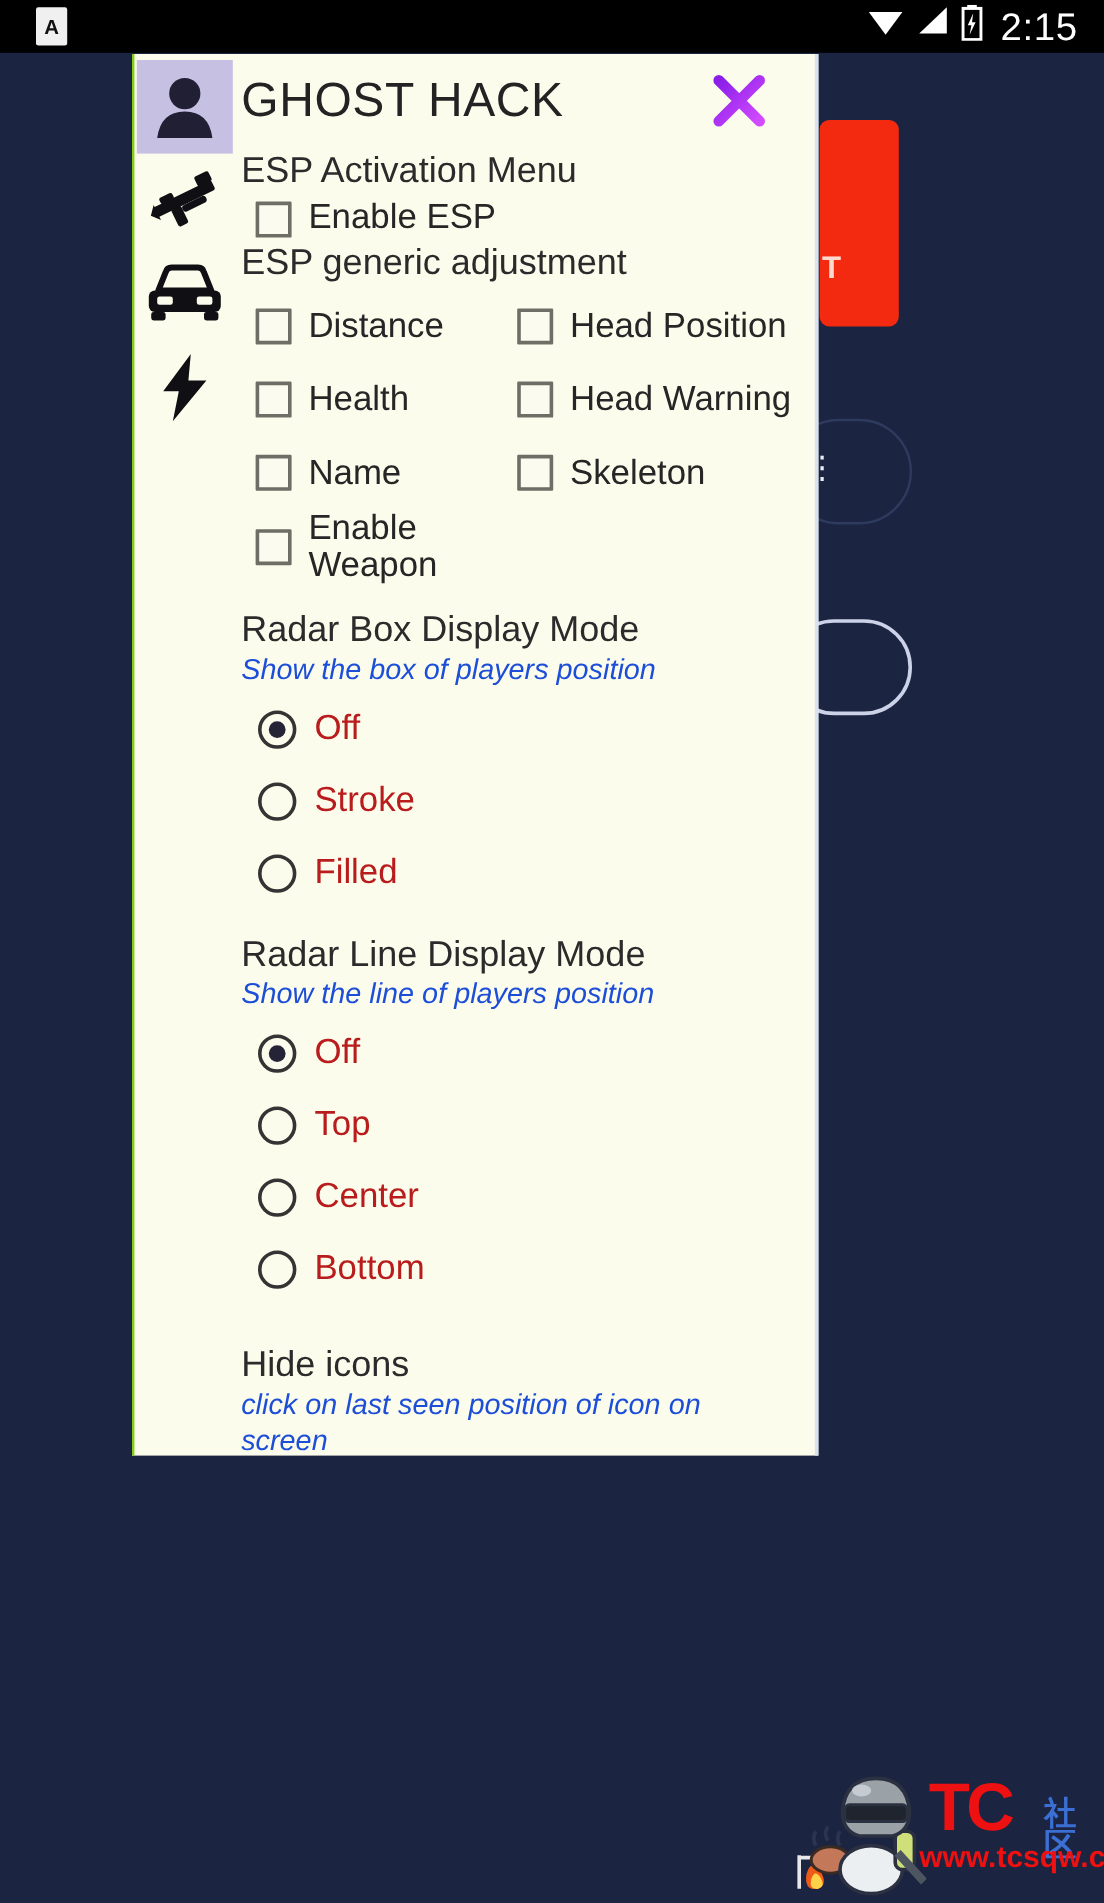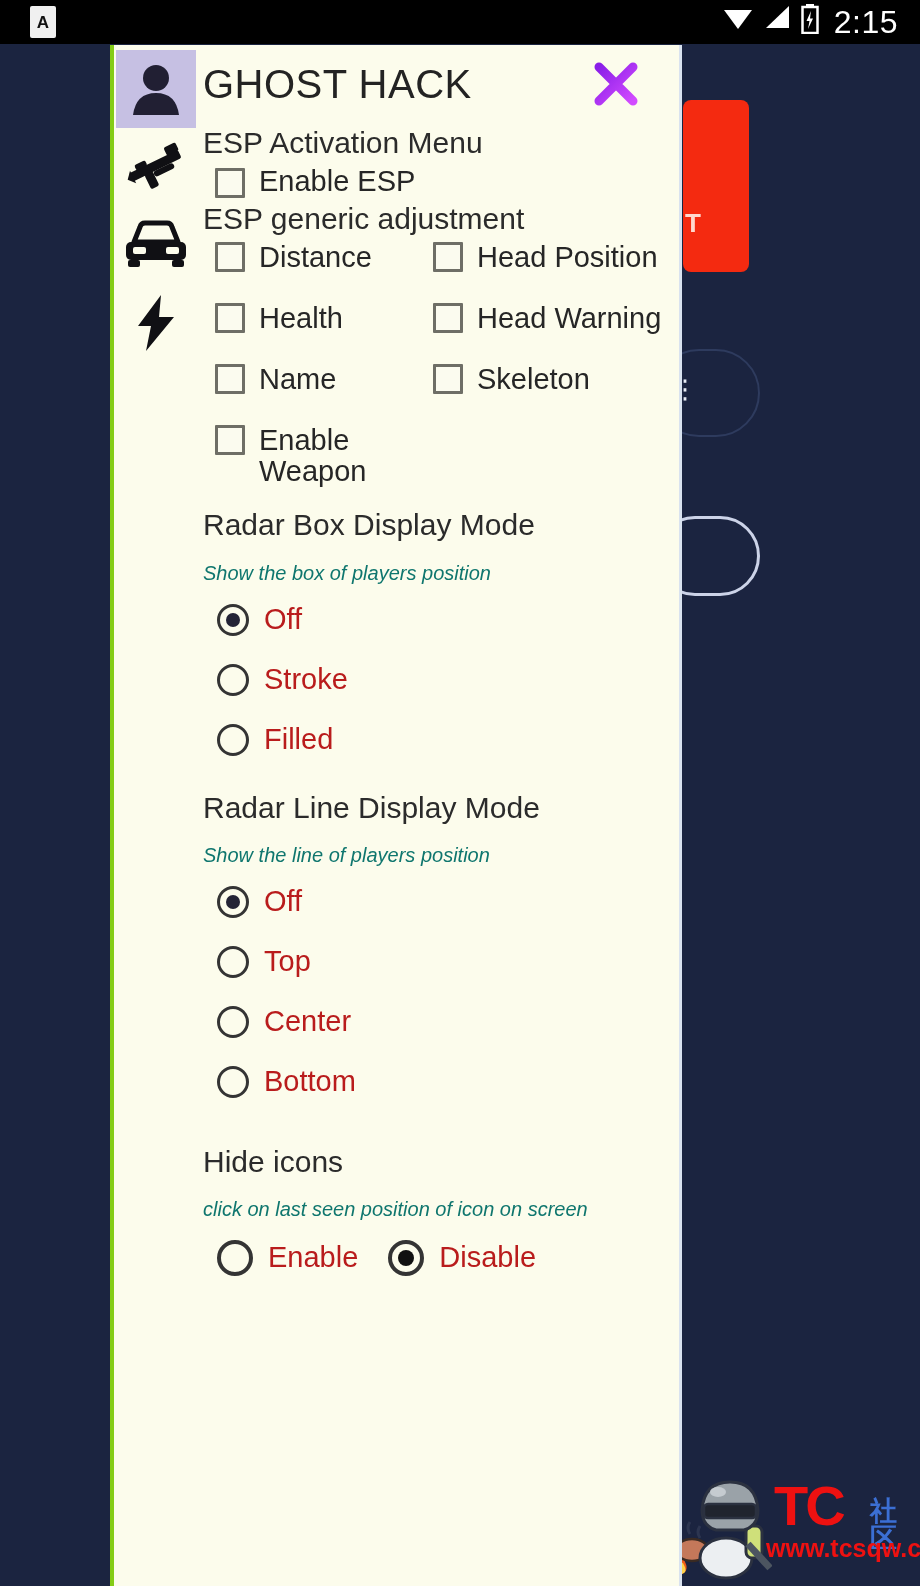--- a/index.html
+++ b/index.html
@@ -127,23 +127,23 @@
     font-size: 25px;
     font-weight: bold;
     color: #ee1111;
     line-height: 1;
   }
 
   
   .panel {
     position: absolute;
     left: 110px; top: 45px;
-    width: 572px; height: 1541px;
+    width: 572px; height: 1168px;
     background: #fcfcec;
-    border-left: 4px solid #84cc16;
+    border-left: 2px solid #84cc16;
     border-right: 3px solid #d9e2ef;
     z-index: 20;
     display: flex;
     overflow: hidden;
   }
 
   
   .rail {
     width: 84px;
     flex: 0 0 84px;
@@ -187,43 +187,43 @@
     cursor: pointer;
   }
 
   .section-title {
     font-size: 30px;
     color: #2b2b2b;
     margin-top: 3px;
     line-height: 1.14;
   }
   .section-sub {
-    font-size: 20px;
+    font-size: 24px;
     font-style: italic;
-    color: #0f766e;
+    color: #1d4ed8;
     line-height: 1.25;
-    margin-top: 18px;
+    margin-top: 1px;
     max-width: 450px;
   }
 
   
   .cb-row-single {
     display: flex;
     align-items: flex-end;
     margin: 6px 0 4px 12px;
   }
   .cb-grid {
     display: grid;
     grid-template-columns: 218px 1fr;
     margin: 6px 0 0 12px;
     row-gap: 0;
   }
   .cb-item {
     display: flex;
-    align-items: flex-start;
+    align-items: center;
     min-height: 61px;
     cursor: pointer;
   }
   .checkbox {
     width: 30px; height: 30px;
     border: 3px solid #6e6e66;
     background: #fbfbef;
     flex: 0 0 30px;
     border-radius: 1px;
   }

